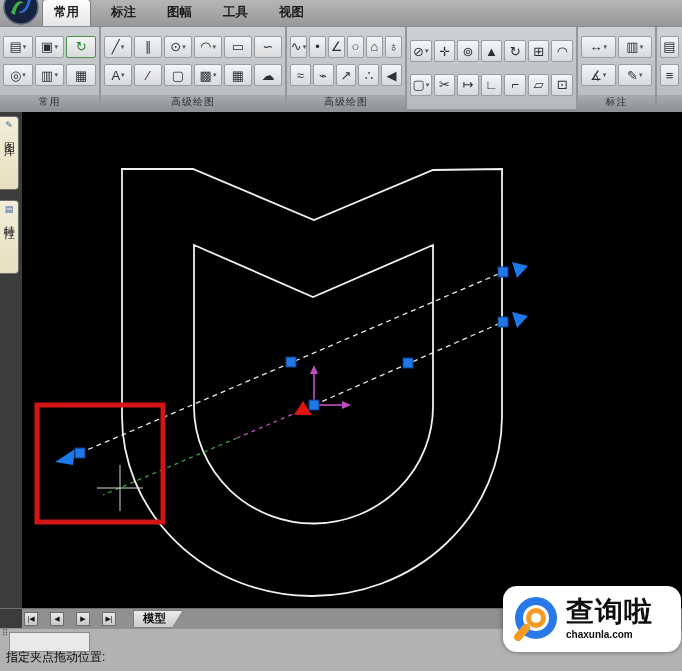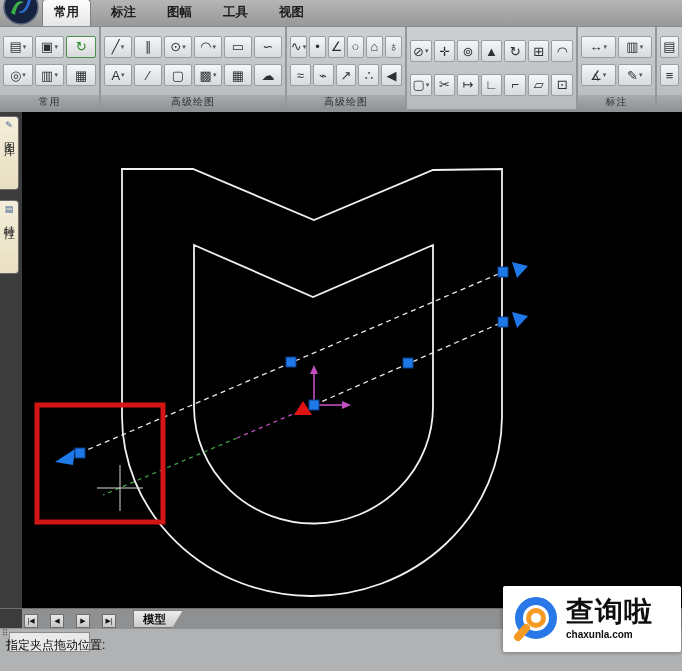--- a/index.html
+++ b/index.html
@@ -31,33 +31,33 @@
   .side{width:22px;background:#3c3c3c;position:relative;flex:none;}
   .stab{position:absolute;left:0;width:19px;background:linear-gradient(#f4eeda,#e9dfc0);
         border:1px solid #6d6d6d;border-left:none;border-radius:0 4px 4px 0;cursor:pointer;
         display:flex;flex-direction:column;align-items:center;padding:4px 0;gap:3px;box-sizing:border-box;}
   .stab .sicon{font-size:9px;color:#3a5a9a;line-height:1;}
   .stab .stxt{writing-mode:vertical-rl;text-orientation:upright;font-size:11px;color:#222;letter-spacing:3px;}
   .canvas{flex:1;background:#000;position:relative;}
   .canvas svg{position:absolute;inset:0;}
   
   .tabstrip{position:absolute;left:0;top:608px;width:682px;height:20px;background:#8e9092;
-            border-top:1px solid #6f6f6f;display:flex;align-items:flex-end;gap:12px;padding-left:24px;box-sizing:border-box;}
+            border-top:1px solid #6f6f6f;display:flex;align-items:center;gap:12px;padding-left:24px;box-sizing:border-box;}
   .tabstrip .corner{position:absolute;left:0;top:0;bottom:0;width:22px;background:#3c3c3c;}
   .navbtn{width:14px;height:14px;flex:none;background:linear-gradient(#e9e9e9,#c7c7c7);border:1px solid #6d6d6d;
           font-size:7px;display:flex;align-items:center;justify-content:center;color:#111;cursor:pointer;box-sizing:border-box;}
   .modeltab{height:18px;margin-left:5px;background:linear-gradient(#ececec,#cbcbcb);border:1px solid #787878;
             padding:0 16px 0 9px;font-size:11.5px;font-weight:bold;color:#0d0d0d;display:flex;align-items:center;
             clip-path:polygon(0 0,100% 0,calc(100% - 11px) 100%,0 100%);cursor:pointer;box-sizing:border-box;}
   .statusbar{position:absolute;left:0;top:628px;width:682px;height:43px;background:#b0b2b4;border-top:1px solid #909294;}
   .cmdbox{position:absolute;left:9px;top:3px;width:79px;height:18px;background:#e9e9e9;border:1px solid #8b8b8b;}
   .grabdots{position:absolute;left:2px;top:2px;font-size:9px;letter-spacing:0;color:#555;line-height:5px;width:4px;}
-  .prompt{position:absolute;left:6px;top:8px;font-size:12px;color:#0a0a0a;}
-  
-  .watermark{position:absolute;left:503px;top:586px;width:178px;height:66px;background:#fff;border-radius:2px;
+  .prompt{position:absolute;left:6px;top:20px;font-size:12px;color:#0a0a0a;}
+  
+  .watermark{position:absolute;left:503px;top:586px;width:178px;height:66px;background:#fff;border-radius:14px;
              box-shadow:0 0 5px rgba(0,0,0,.45);display:flex;align-items:center;padding:0 7px;box-sizing:border-box;z-index:6;}
   .wm-text{display:flex;flex-direction:column;margin-left:4px;}
   .wm-title{font-size:28px;font-weight:bold;color:#0f0f0f;line-height:1;letter-spacing:1px;
             font-family:"Liberation Serif","DejaVu Serif",serif;}
   .wm-url{font-size:10px;font-weight:bold;color:#0f0f0f;margin-top:4px;line-height:1;}
 </style>
 </head>
 <body>
 
 <div class="app">

